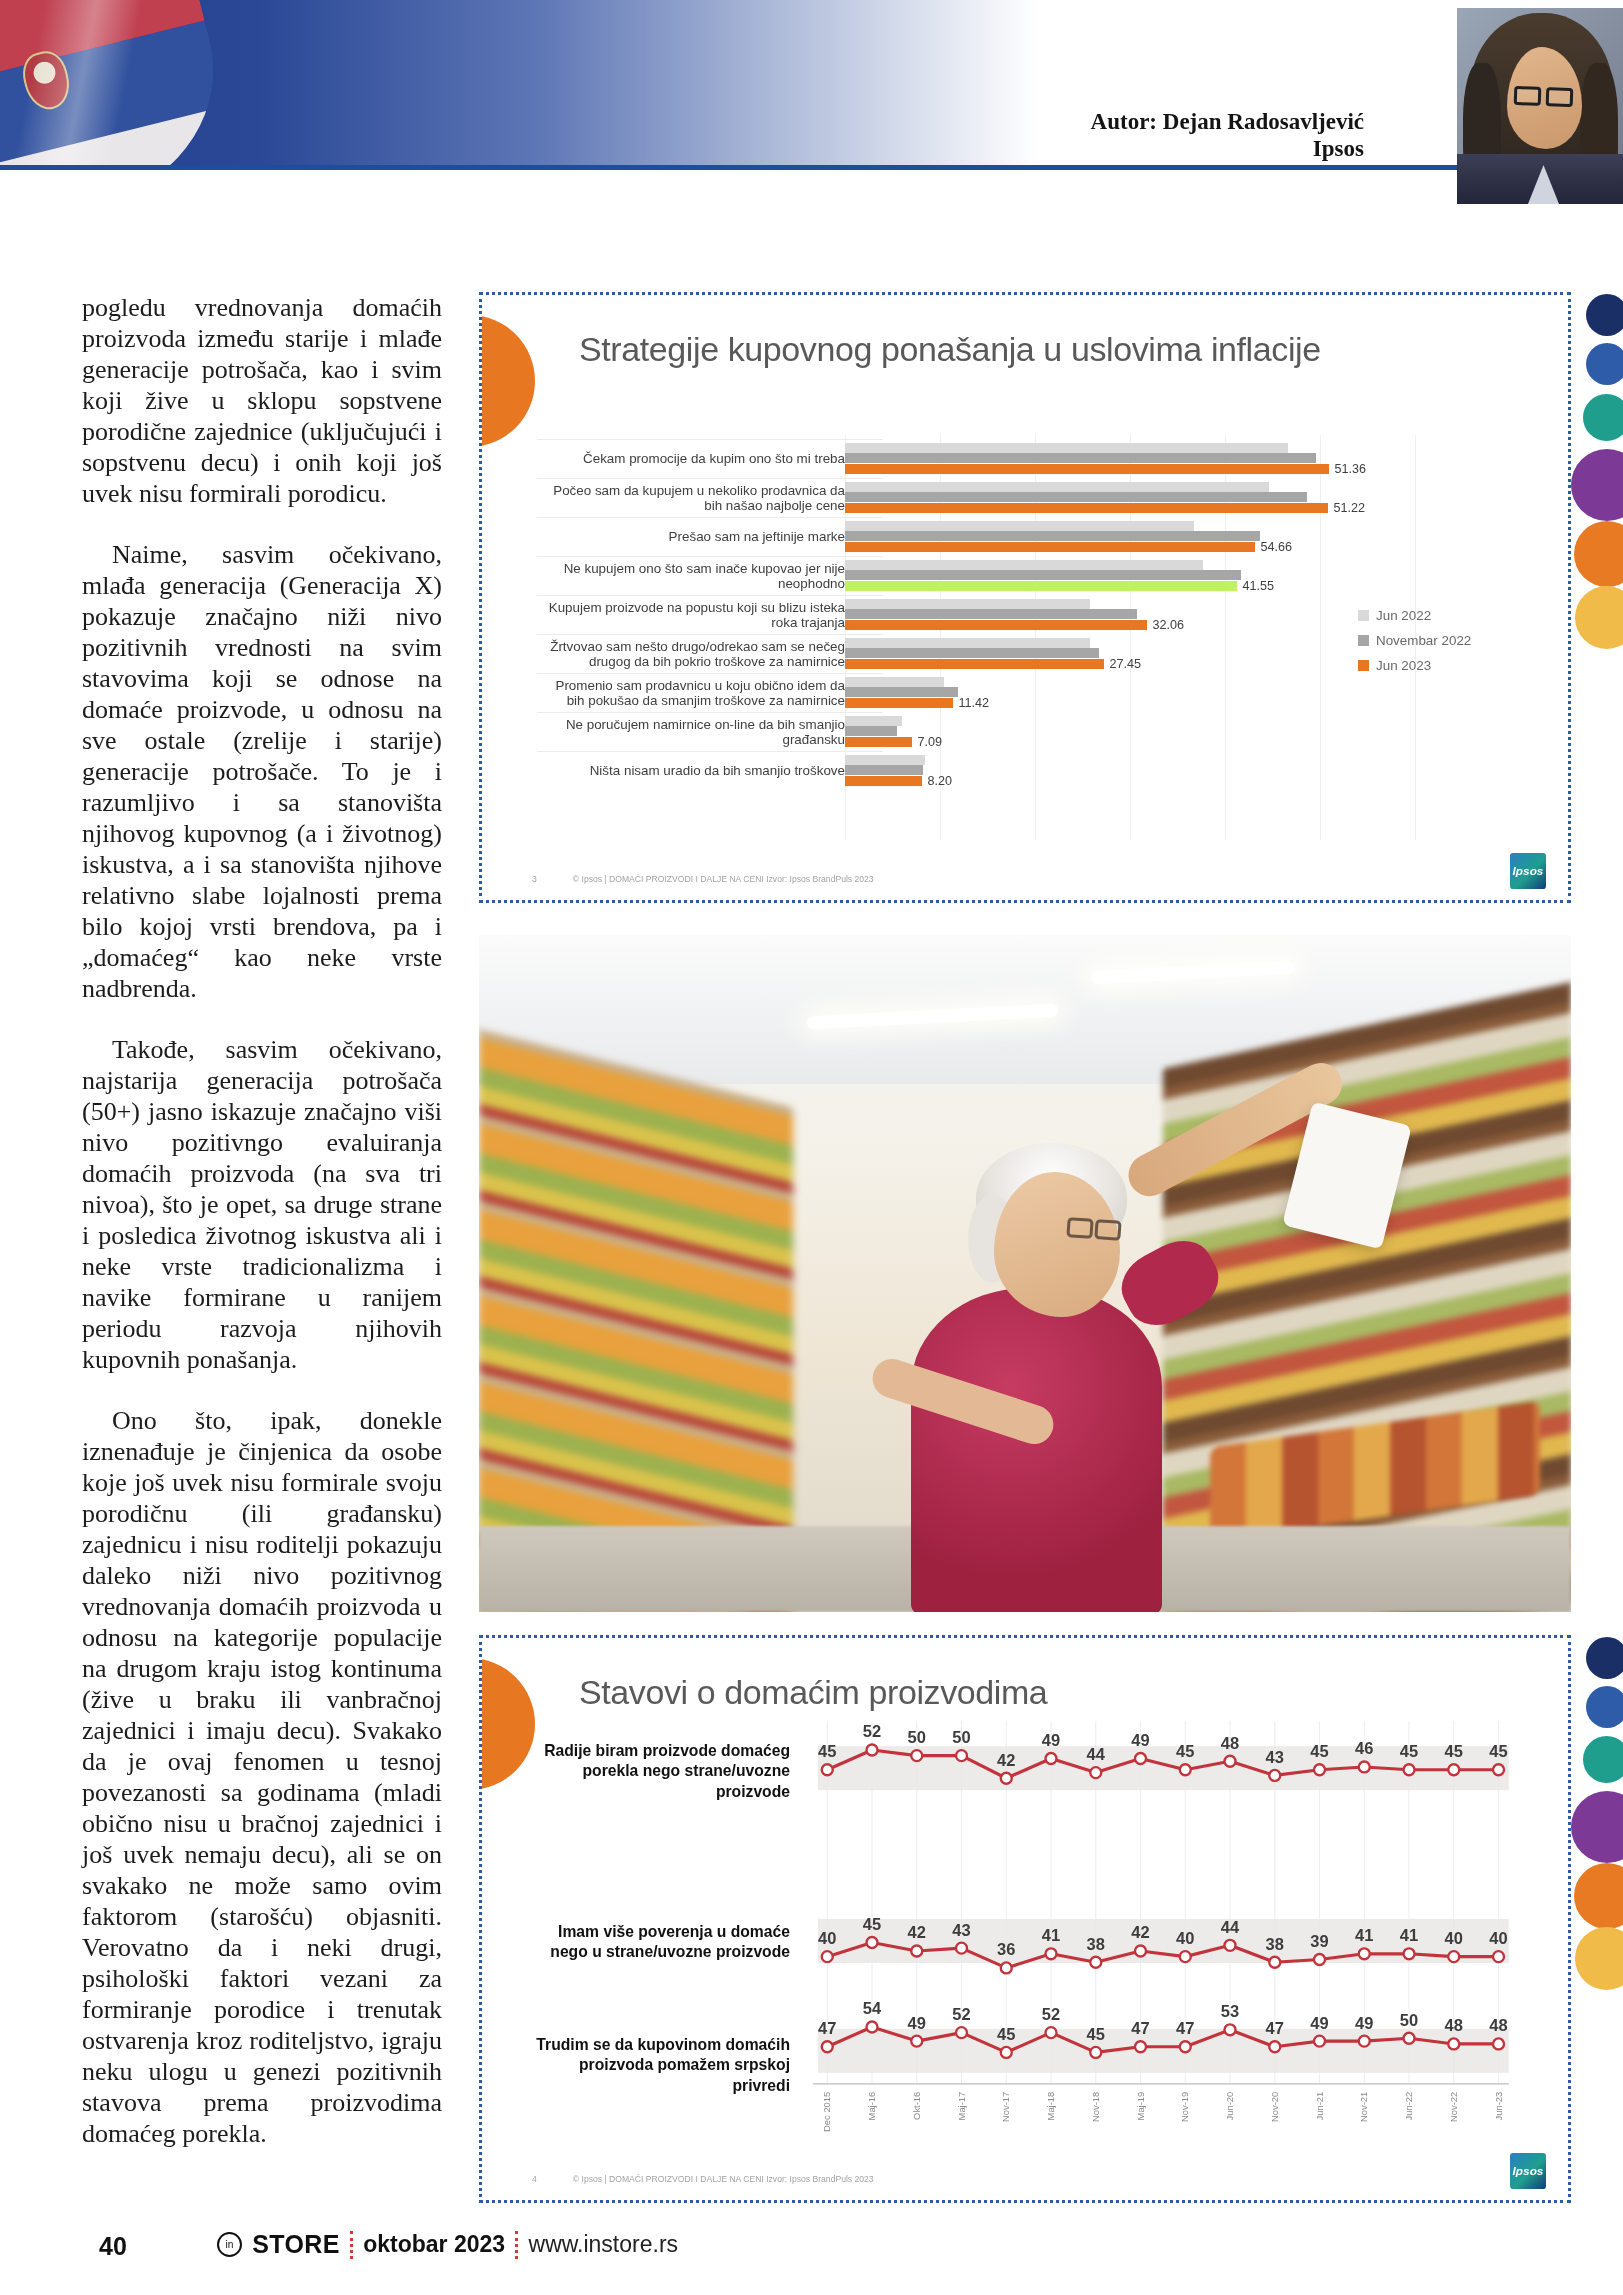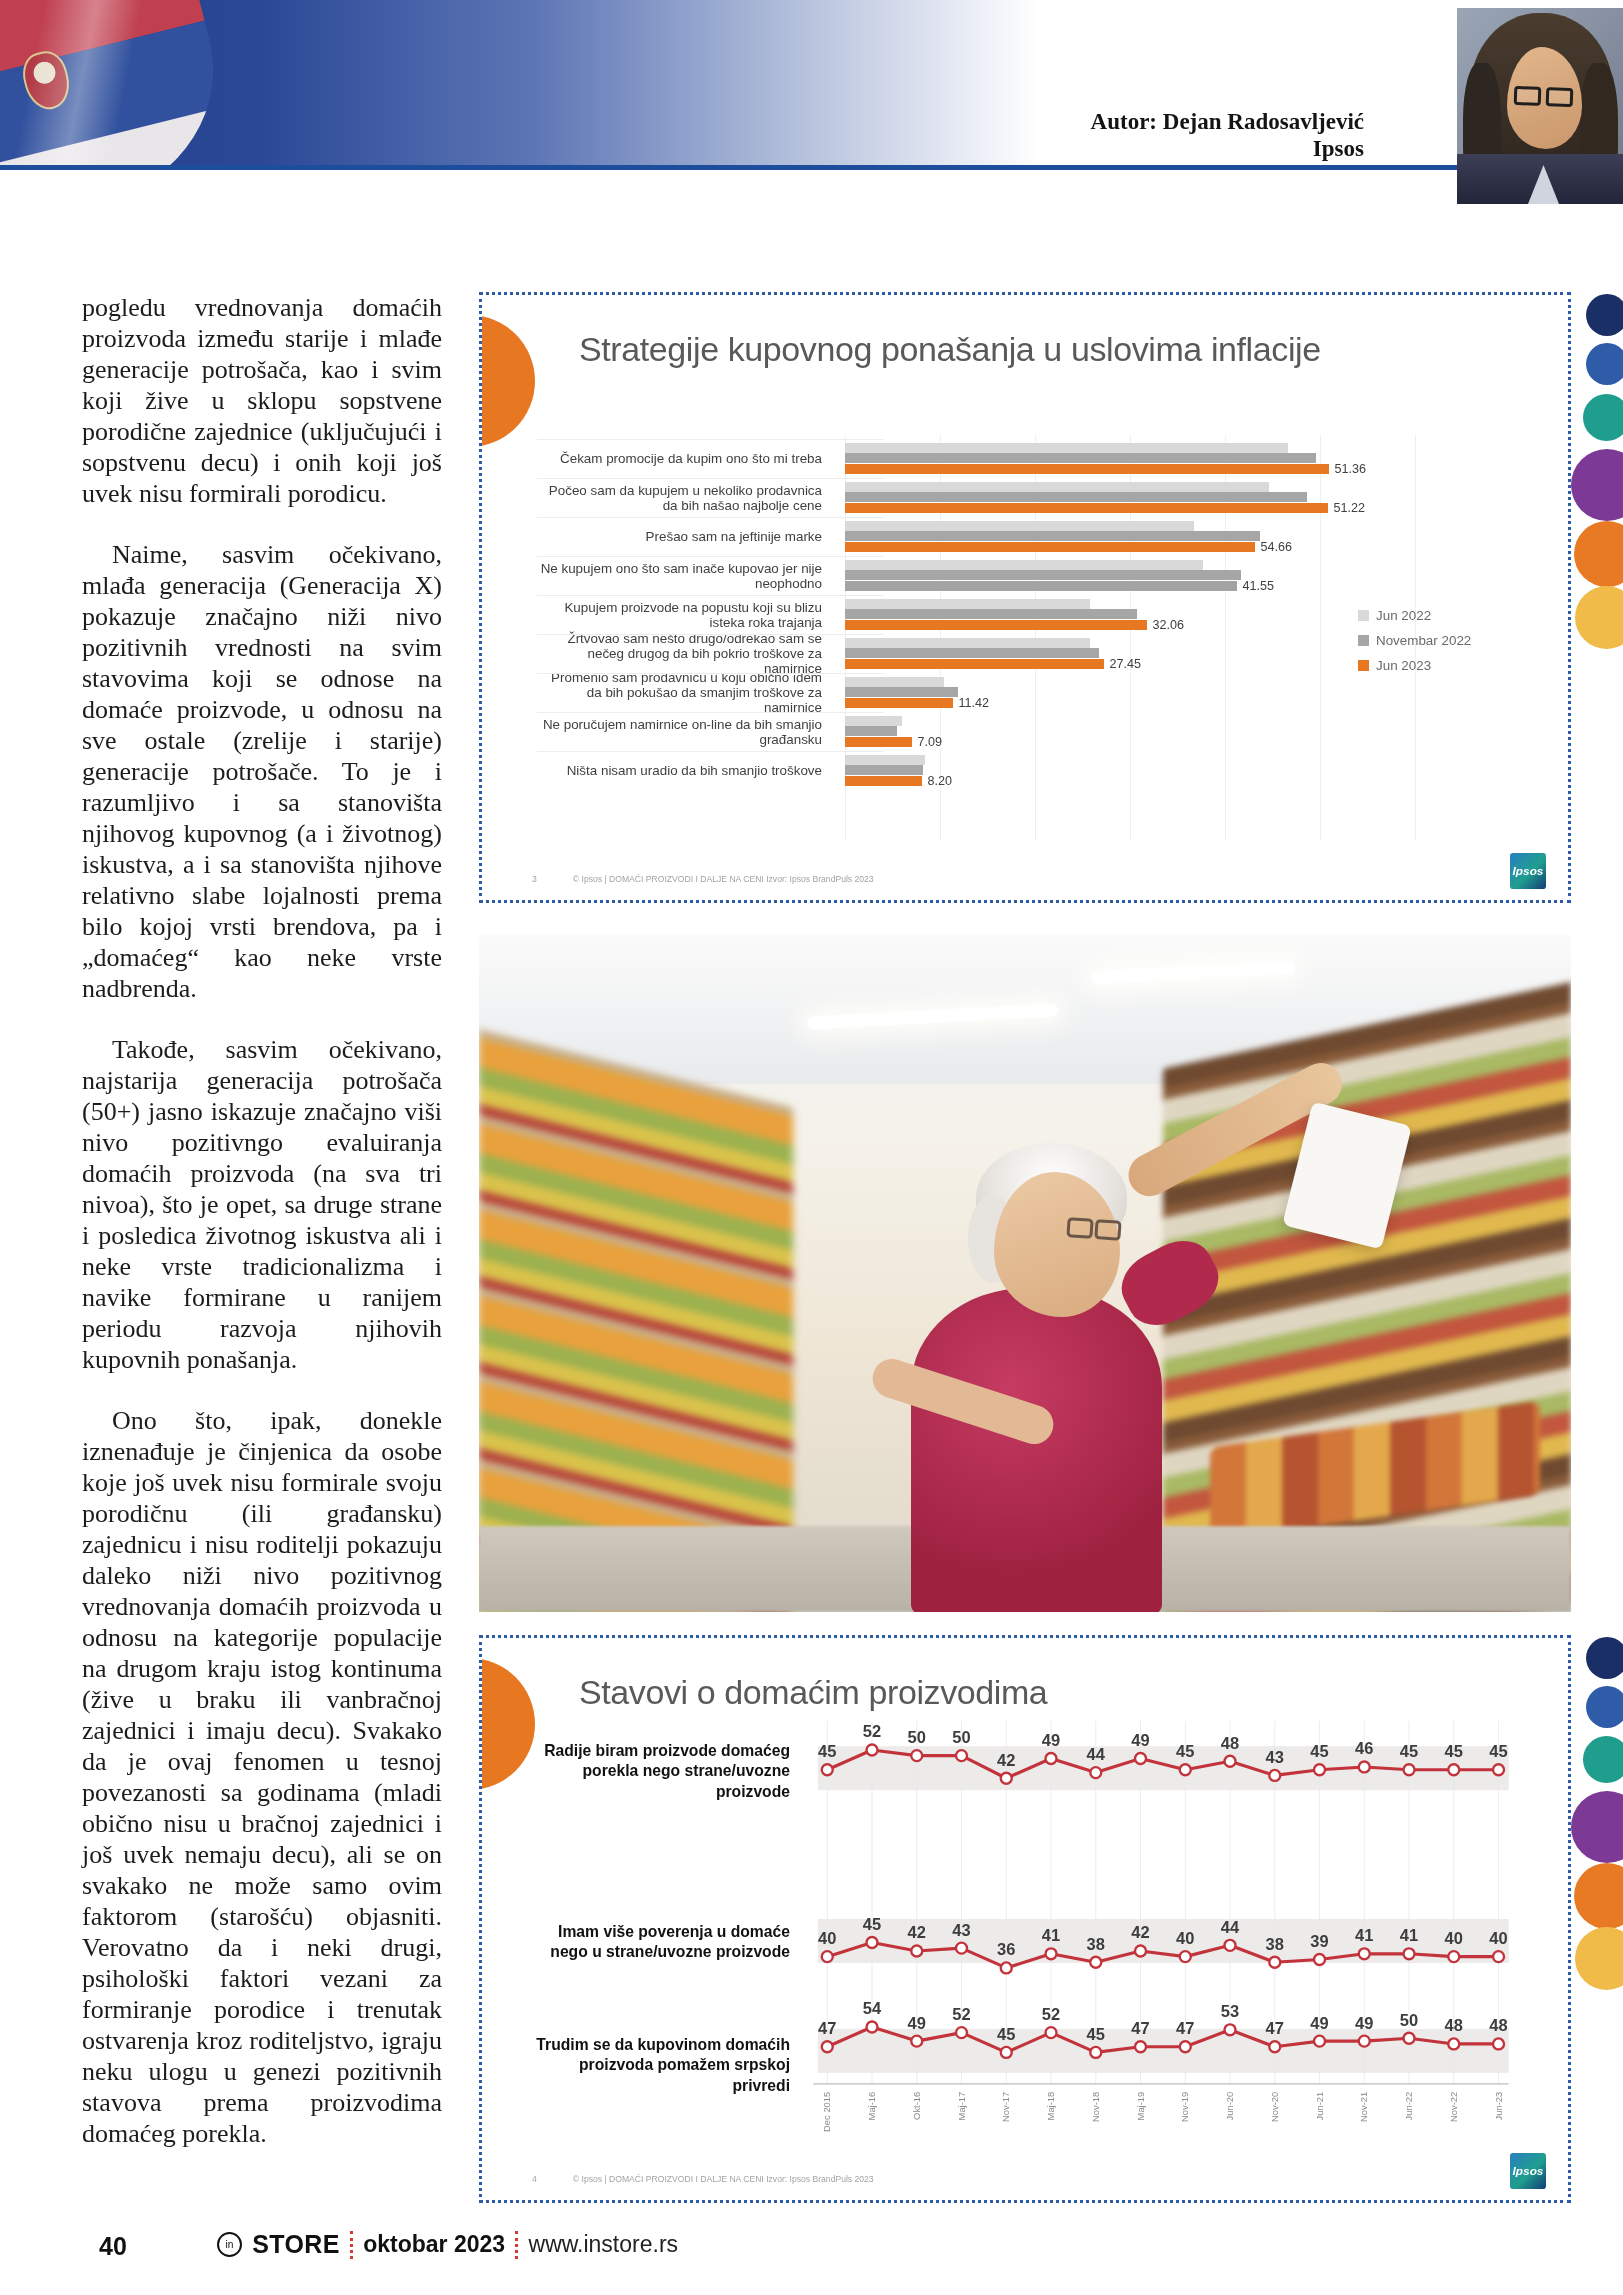--- a/index.html
+++ b/index.html
@@ -64,21 +64,21 @@
     background:linear-gradient(135deg,#2a7fc2 0%,#1f9e8e 55%,#123c78 100%);
     color:#fff; display:flex; align-items:center; justify-content:center;
     font-style:italic; font-weight:700; font-size:11.8px; }
 
   
   #chart1-grid { position:absolute; left:363px; top:140px; width:598px; height:405px;
     background:repeating-linear-gradient(90deg,#efefef 0 0.8px,transparent 0.8px 95px); }
   #chart1-rows { position:absolute; left:55px; top:144px; width:974px; }
   .bar-row { position:relative; display:flex; align-items:center; height:39px; }
   .bar-row::before { content:''; position:absolute; left:0; top:0; width:346px; height:0.8px; background:#ececec; }
-  .bar-label { width:308px; padding-right:23px; font-size:13.4px; line-height:15px;
+  .bar-label { width:308px; padding-right:0; font-size:13.4px; line-height:15px;
     color:#3f3f3f; text-align:right; }
   .bars { display:flex; flex-direction:column; justify-content:center; gap:0.8px; }
   .bar { position:relative; height:9.4px;padding-left:32px; }
   .bar.s2 { height:10.2px; }
   .bar-val { position:absolute; left:100%; margin-left:5.5px; top:50%; transform:translateY(-50%);
     font-size:12.6px; color:#404040; white-space:nowrap; }
   #chart1-legend { position:absolute; left:876px; top:313px; display:flex; flex-direction:column; gap:10.2px; }
   .lg-item { display:flex; align-items:center; gap:7px; font-size:13.4px; color:#6a6a6a; }
   .lg-item .sw { width:11px; height:11px; display:inline-block; }
 
@@ -219,21 +219,21 @@
           <div class="bar s2" style="width: 410px; background: rgb(232, 119, 34);">
             <span class="bar-val">54.66</span>
           </div>
         </div>
       </div>
       <div class="bar-row">
         <div class="bar-label">Ne kupujem ono što sam inače kupovao jer nije neophodno</div>
         <div class="bars">
           <div class="bar s0" style="width: 358px; background: rgb(217, 217, 217);"></div>
           <div class="bar s1" style="width: 396px; background: rgb(166, 166, 166);"></div>
-          <div class="bar s2" style="width: 392px; background: #a3a3a3;">
+          <div class="bar s2" style="width: 392px; background: #bef264;">
             <span class="bar-val">41.55</span>
           </div>
         </div>
       </div>
       <div class="bar-row">
         <div class="bar-label">Kupujem proizvode na popustu koji su blizu isteka roka trajanja</div>
         <div class="bars">
           <div class="bar s0" style="width: 245px; background: rgb(217, 217, 217);"></div>
           <div class="bar s1" style="width: 292px; background: rgb(166, 166, 166);"></div>
           <div class="bar s2" style="width: 302px; background: rgb(232, 119, 34);">

